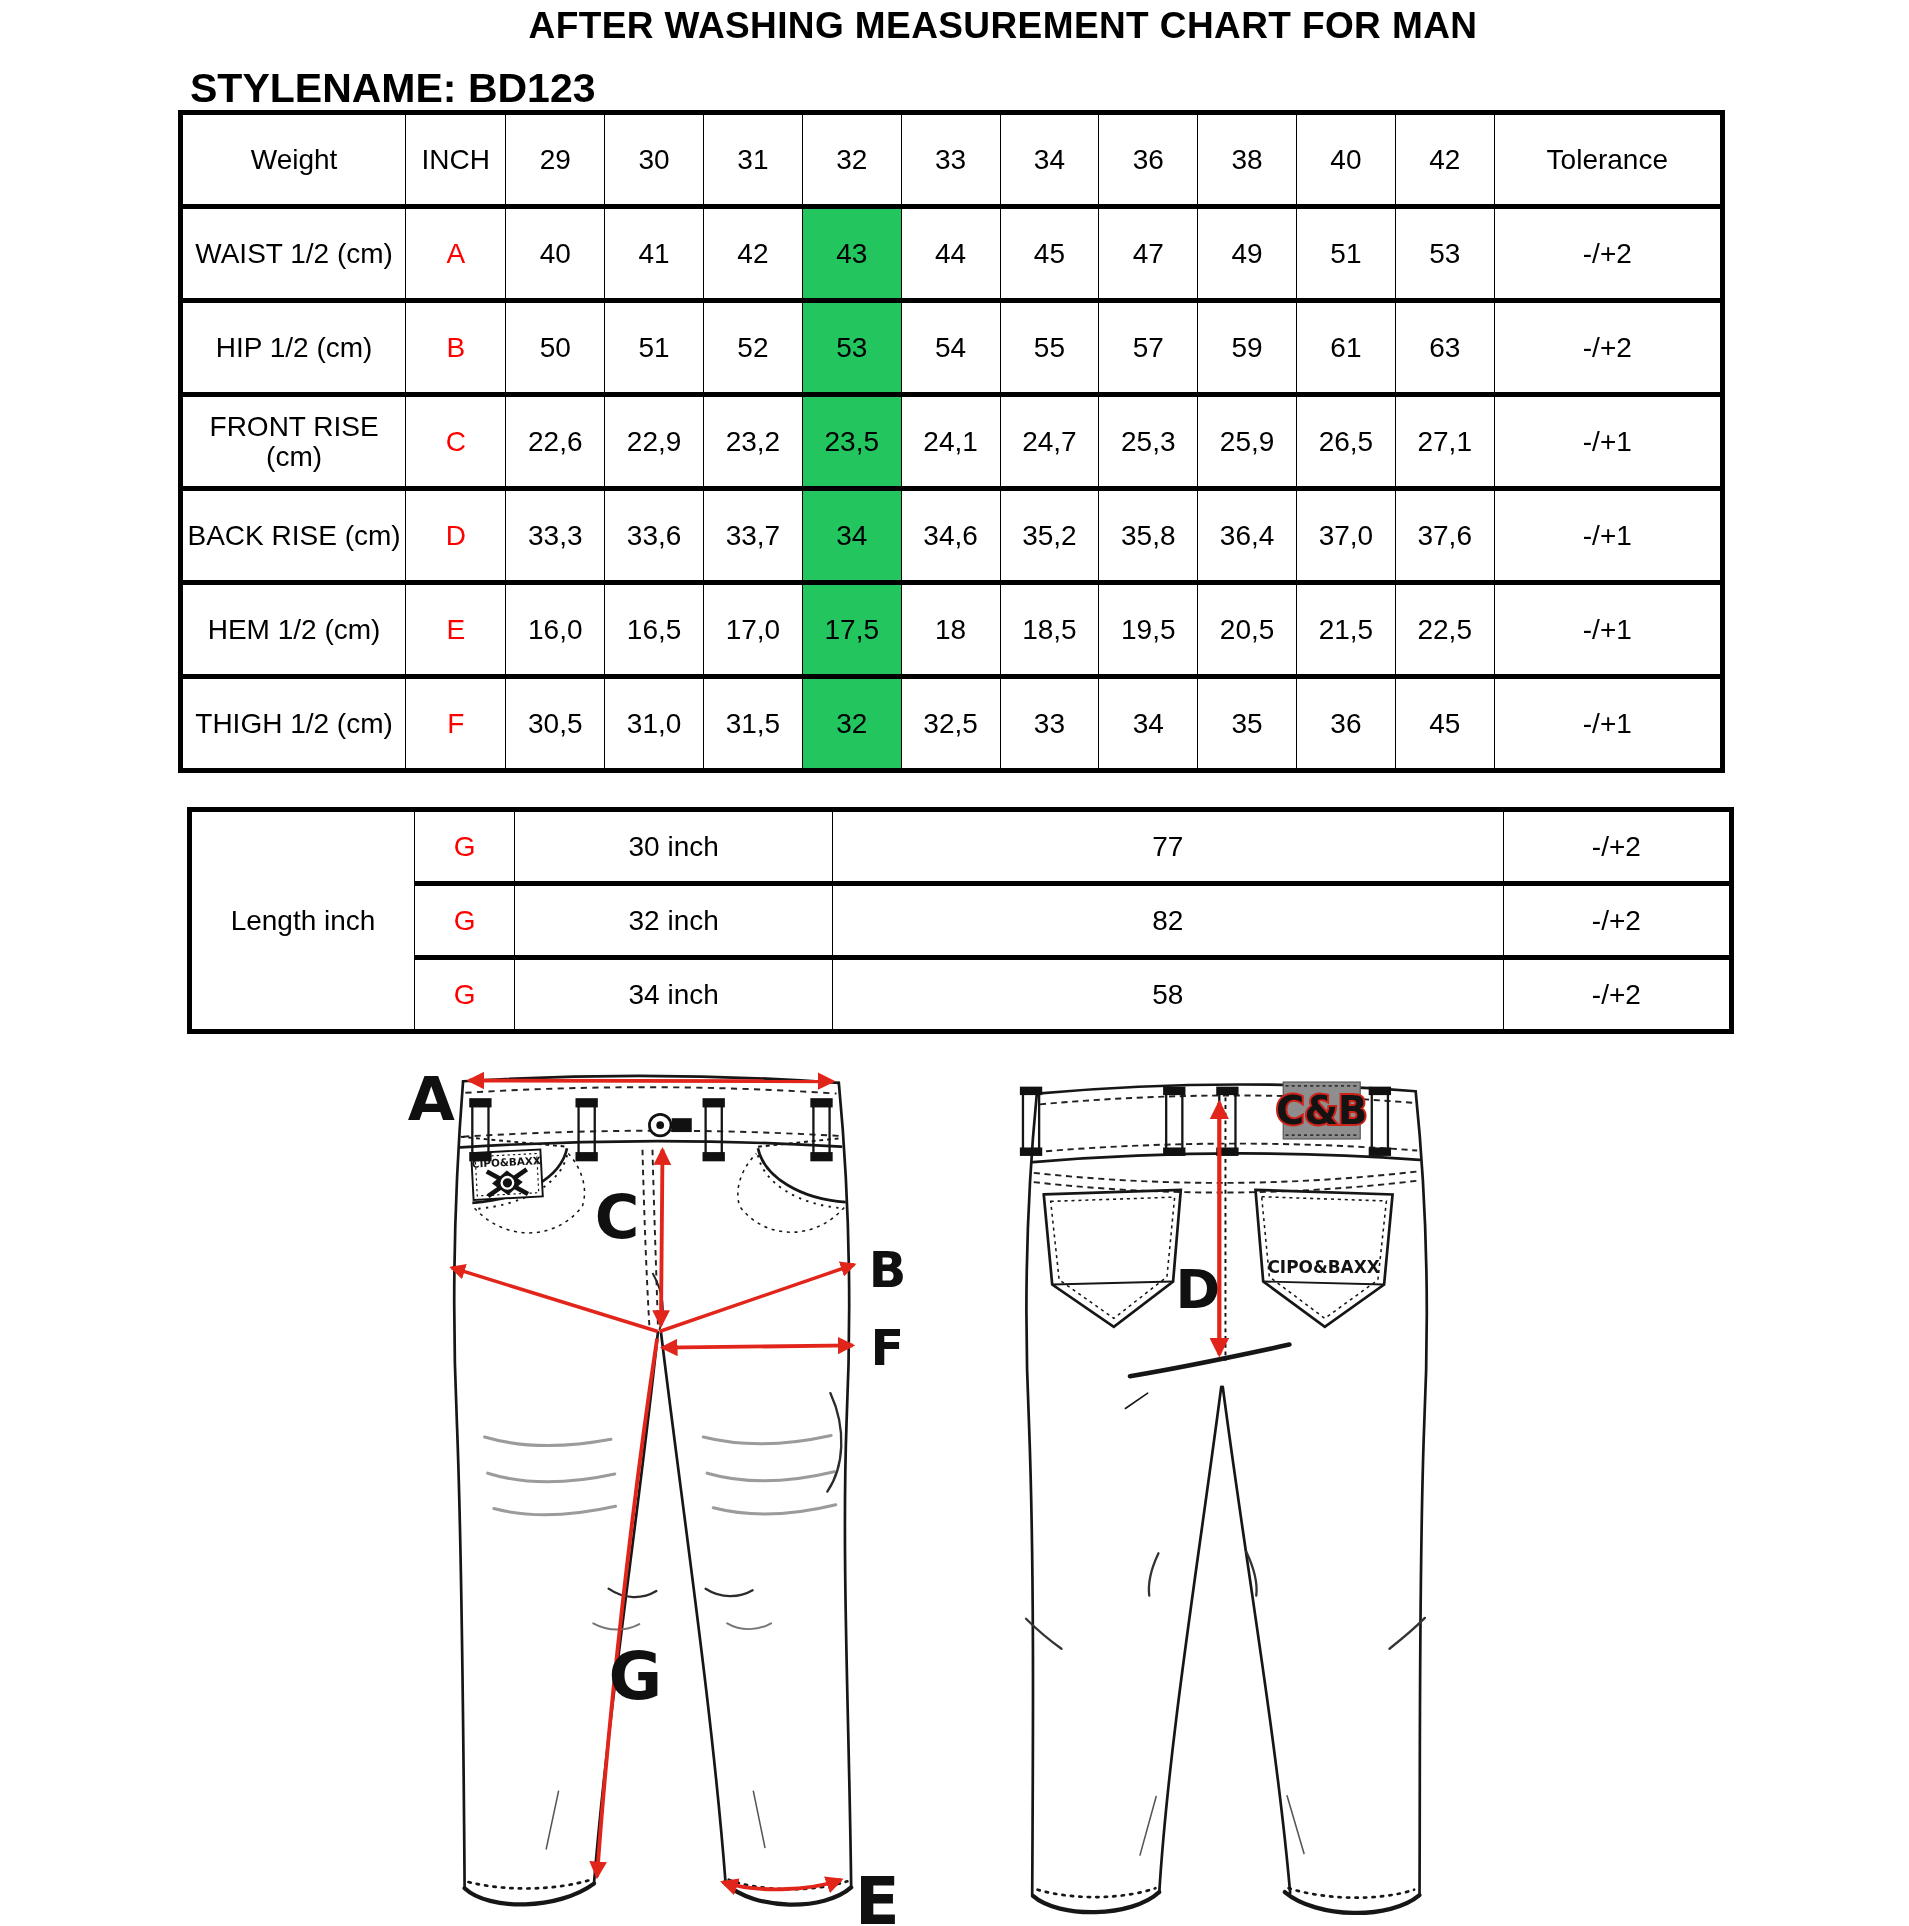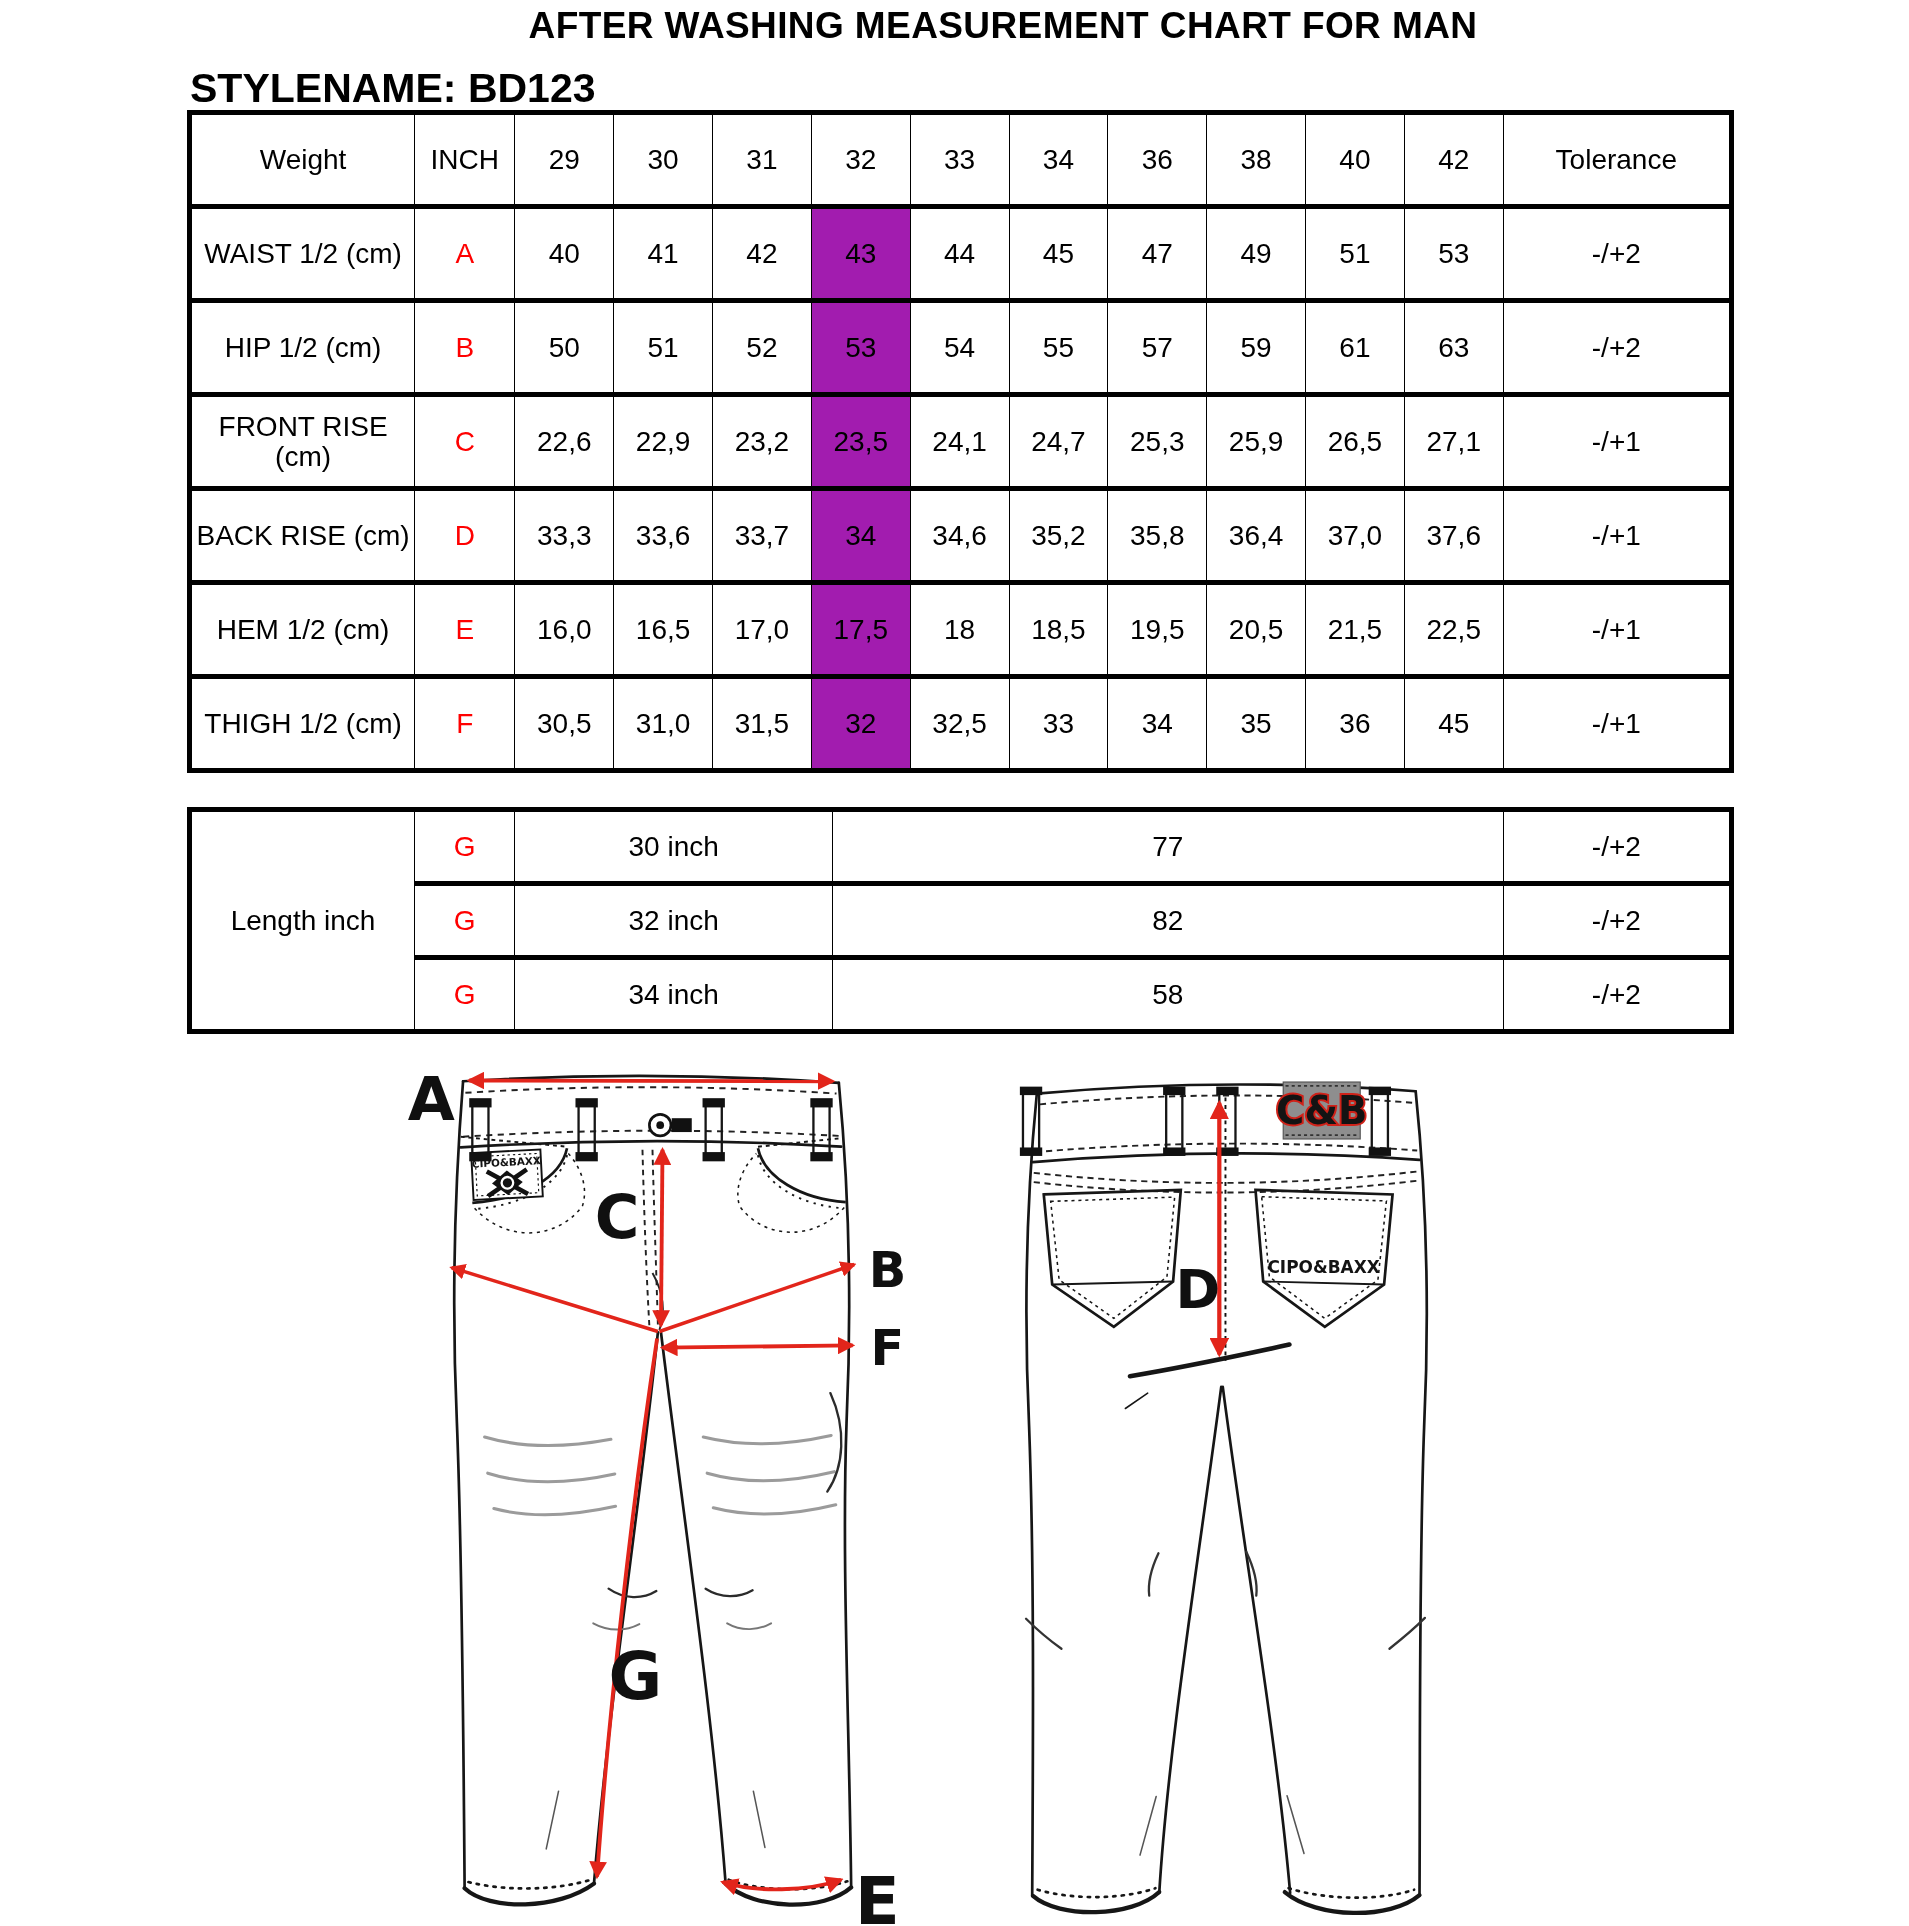--- a/index.html
+++ b/index.html
@@ -3,36 +3,36 @@
 <meta charset="utf-8">
 <style>
   html,body{margin:0;padding:0;background:#fff;}
   #page{position:relative;width:1910px;height:2000px;background:#fff;overflow:hidden;
         font-family:"Liberation Sans", sans-serif;color:#000;}
   #title{position:absolute;left:0;top:5.4px;width:100%;text-align:center;
          font-size:37px;font-weight:bold;letter-spacing:0.4px;margin-left:48px;}
   #stylename{position:absolute;left:190px;top:65px;font-size:41px;font-weight:bold;}
 
   table.meas{position:absolute;border-collapse:collapse;table-layout:fixed;background:#fff;}
-  #size-table{left:187px;top:110px;width:1547px;border:5.8px solid #000;}
+  #size-table{left:178px;top:110px;width:1547px;border:5.8px solid #000;}
   #size-table tr{height:94px;}
   #length-table{left:187px;top:807px;width:1547px;border:5.8px solid #000;}
   #length-table tr{height:74px;}
   table.meas td, table.meas th{border:1.9px solid #000;border-top-width:5px;border-bottom-width:5px;
       padding:0;margin:0;vertical-align:middle;text-align:center;font-weight:normal;
       font-size:28px;line-height:1.05;overflow:hidden;}
   .corner{text-align:left;padding-left:9.2px;font-size:35px;font-weight:bold;}
   .inch-h{font-size:24px;font-weight:bold;}
   .size-h{font-size:28px;}
   .tol-h{font-size:32px;}
   .rowlabel{text-align:left;padding-left:7px;font-size:24px;}
   .code{color:#ff0000;font-weight:bold;font-size:25.4px;}
   .val{font-size:28px;}
   .tol{font-size:25.4px;}
-  .hl{background:#a21caf;}
+  .hl{background:#22c55e;}
   .len-label{text-align:left;padding-left:7.7px;font-size:35px;font-weight:bold;}
   .len-size{font-size:28.5px;font-weight:bold;}
   .len-val{font-size:28px;}
 
   svg.jeans{position:absolute;overflow:visible;}
   #front-jeans{left:393px;top:1057px;}
   #back-jeans{left:986px;top:1057px;}
   .big-letter{font-family:"DejaVu Sans", sans-serif;font-weight:bold;fill:#101010;}
   .patch-letters{font-family:"DejaVu Sans", sans-serif;font-weight:bold;fill:#131313;
                  stroke:#cf2219;stroke-width:10px;paint-order:stroke;}

